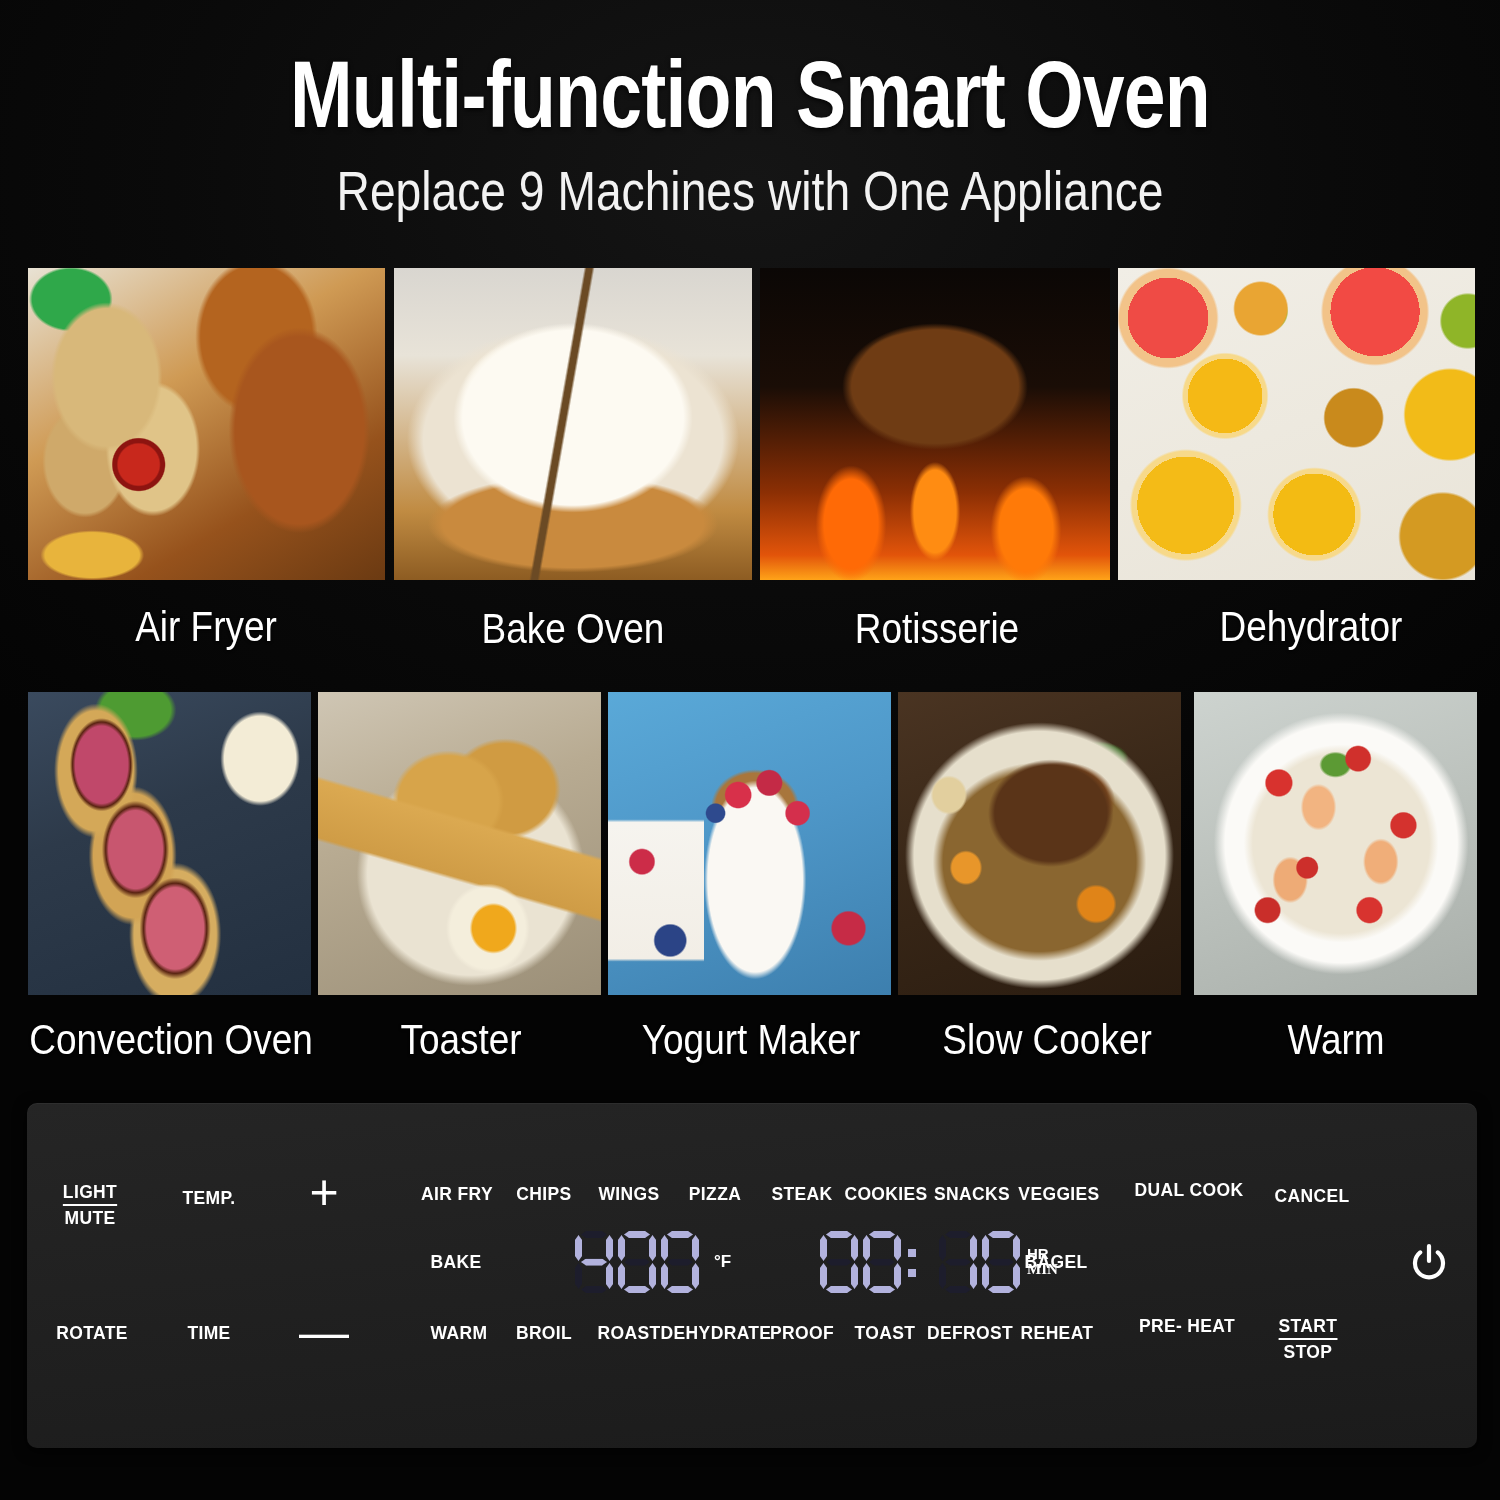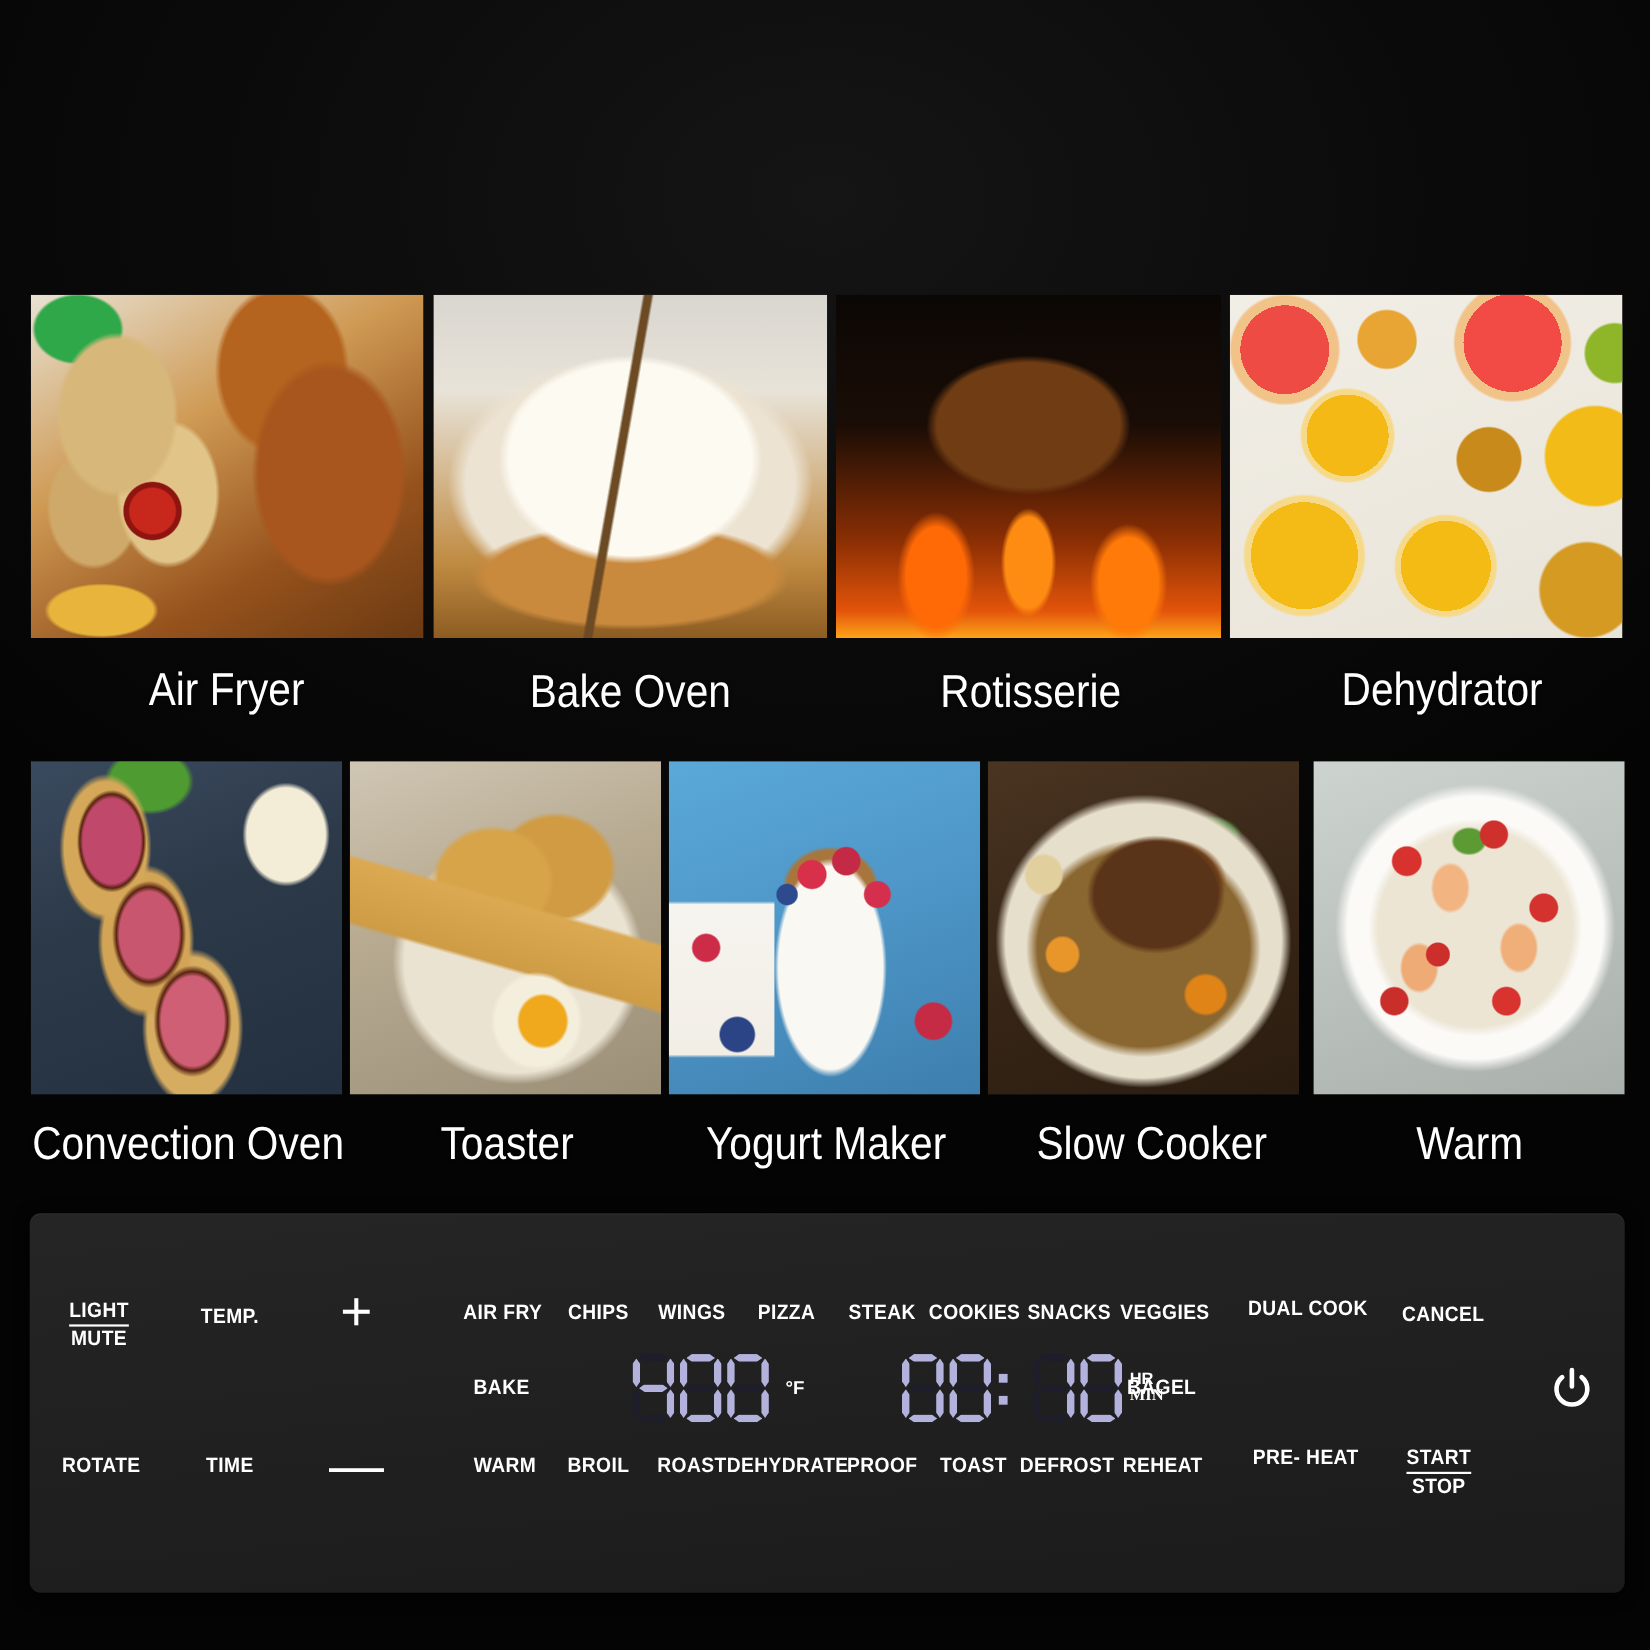--- a/index.html
+++ b/index.html
@@ -293,20 +293,24 @@
     white-space: nowrap;
   }
   .unit.small-stack { font-size: 15px; }
 </style>
 </head>
 <body>
 
 <div class="page">
   <div class="bg-texture"></div>
 
+  <div class="header">
+    <div class="title">Multi-function Smart Oven</div>
+    <div class="subtitle">Replace 9 Machines with One Appliance</div>
+  </div>
 
   <div>
     <div class="tile" style="left:28px; top:268px; width:357px; height:312px;">
       <div class="art art-airfryer"></div>
     </div>
     <div class="caption" style="left:206px; top:603px; transform:translateX(-50%) scaleX(0.88);">Air Fryer</div>
 
     <div class="tile" style="left:394px; top:268px; width:358px; height:312px;">
       <div class="art art-bake"></div>
     </div>

